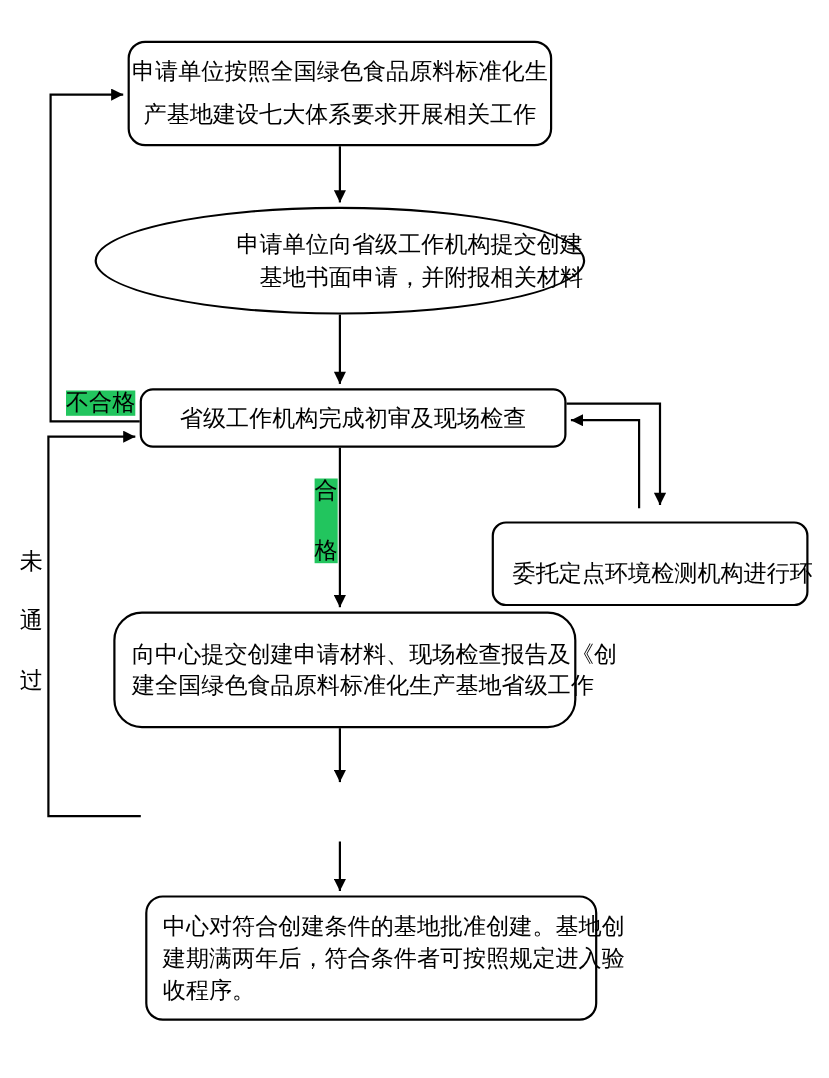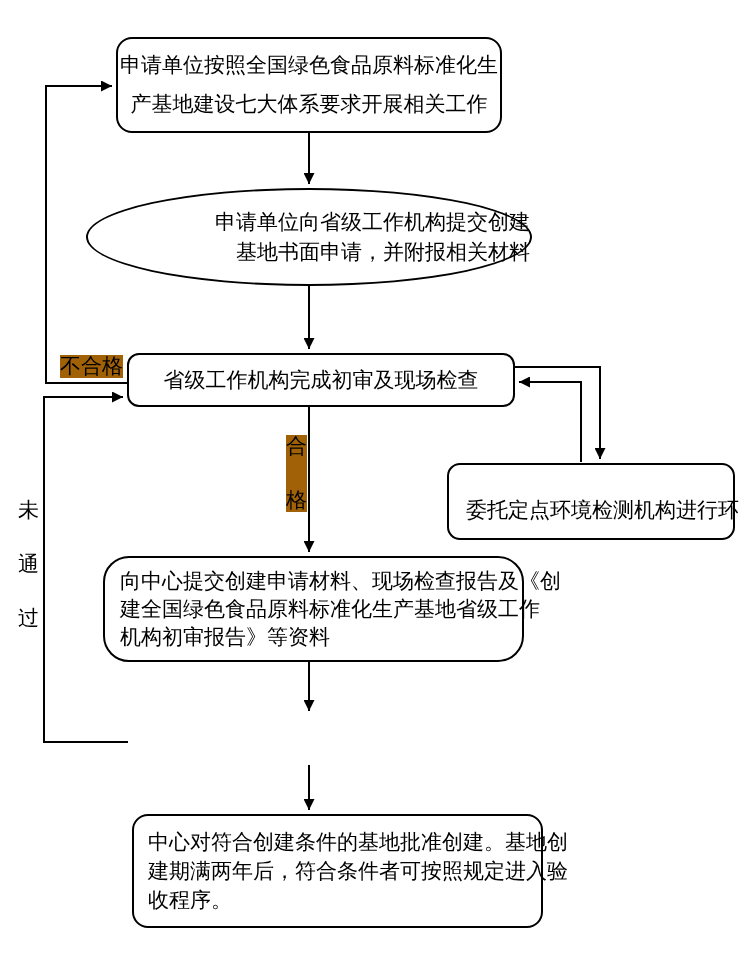--- a/index.html
+++ b/index.html
@@ -11,21 +11,21 @@
   .connectors{position:absolute;left:0;top:0;width:754px;height:980px;}
   .node{
     position:absolute;box-sizing:border-box;border:2px solid #000;background:#fff;
     display:flex;flex-direction:column;justify-content:center;
     font-size:21px;line-height:29px;
   }
   .node.center{align-items:center;text-align:center;}
   .node.left{align-items:flex-start;text-align:left;}
   .ellipse{border-radius:50%;}
   .tline{white-space:nowrap;}
-  .label{position:absolute;font-size:21px;line-height:23px;background:#a16207;}
+  .label{position:absolute;font-size:21px;line-height:23px;background:#22c55e;}
   .vlabel{display:flex;flex-direction:column;align-items:center;}
 </style>
 </head>
 <body>
 
 <div class="canvas">
 
   <svg class="connectors" viewBox="0 0 754 980" xmlns="http://www.w3.org/2000/svg">
     <defs>
       <marker id="arrow" viewBox="0 0 10 10" refX="10" refY="5" markerWidth="13" markerHeight="11" markerUnits="userSpaceOnUse" orient="auto">
@@ -55,28 +55,27 @@
 
   <div class="node center ellipse" style="left:86px;top:188px;width:446px;height:98px;line-height:30px;align-items:flex-end;">
     <div class="tline">申请单位向省级工作机构提交创建</div>
     <div class="tline">基地书面申请，并附报相关材料</div>
   </div>
 
   <div class="node center" style="left:127px;top:353px;width:388px;height:54px;border-radius:12px;">
     <div class="tline">省级工作机构完成初审及现场检查</div>
   </div>
 
-  <div class="node left" style="left:447px;top:463px;width:288px;height:77px;border-radius:13px;padding:17px 8px 0 17px;line-height:31px;">
+  <div class="node left" style="left:447px;top:474px;width:288px;height:77px;border-radius:13px;padding:17px 8px 0 17px;line-height:31px;">
     <div class="tline">委托定点环境检测机构进行环</div>
   </div>
 
   <div class="node left" style="left:103px;top:556px;width:421px;height:106px;border-radius:26px;padding:0 4px 0 15px;line-height:28px;">
     <div class="tline">向中心提交创建申请材料、现场检查报告及《创</div>
     <div class="tline">建全国绿色食品原料标准化生产基地省级工作</div>
-    <div class="tline">机构初审报告》等资料</div>
   </div>
 
 
   <div class="node left" style="left:132px;top:814px;width:411px;height:114px;border-radius:16px;padding:0 6px 0 14px;line-height:29px;">
     <div class="tline">中心对符合创建条件的基地批准创建。基地创</div>
     <div class="tline">建期满两年后，符合条件者可按照规定进入验</div>
     <div class="tline">收程序。</div>
   </div>
 
   <div class="label" style="left:60px;top:355px;">不合格</div>

